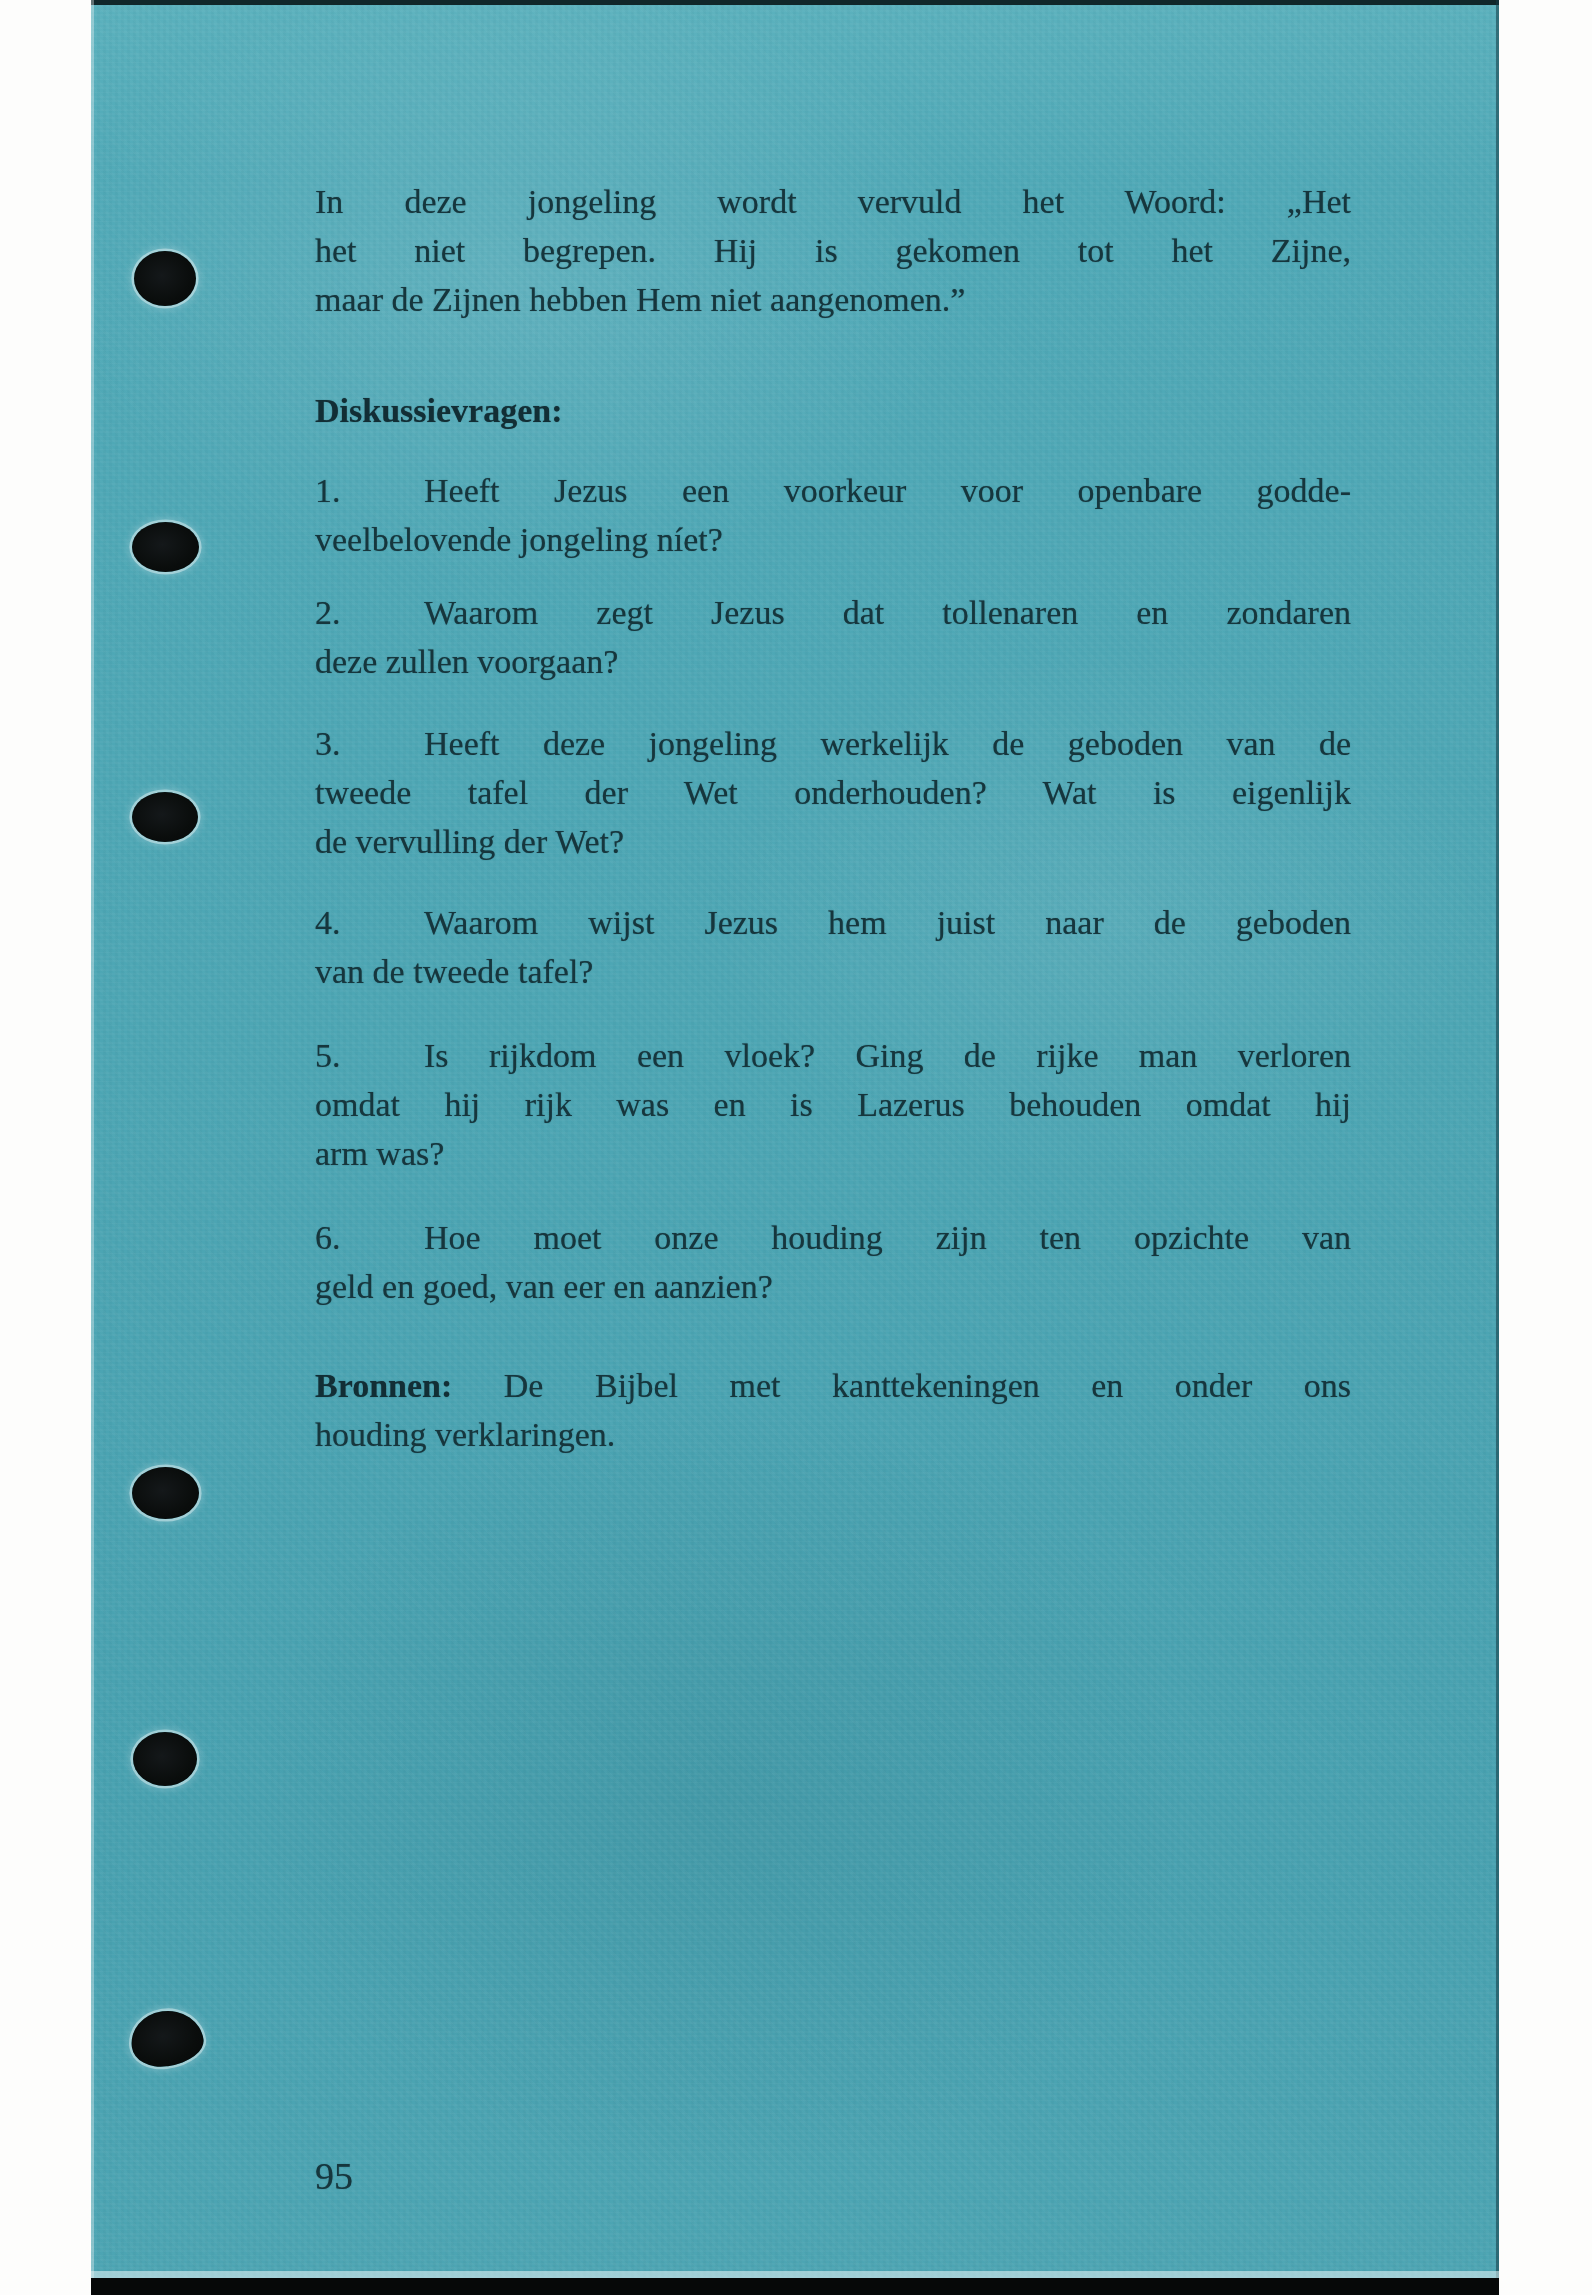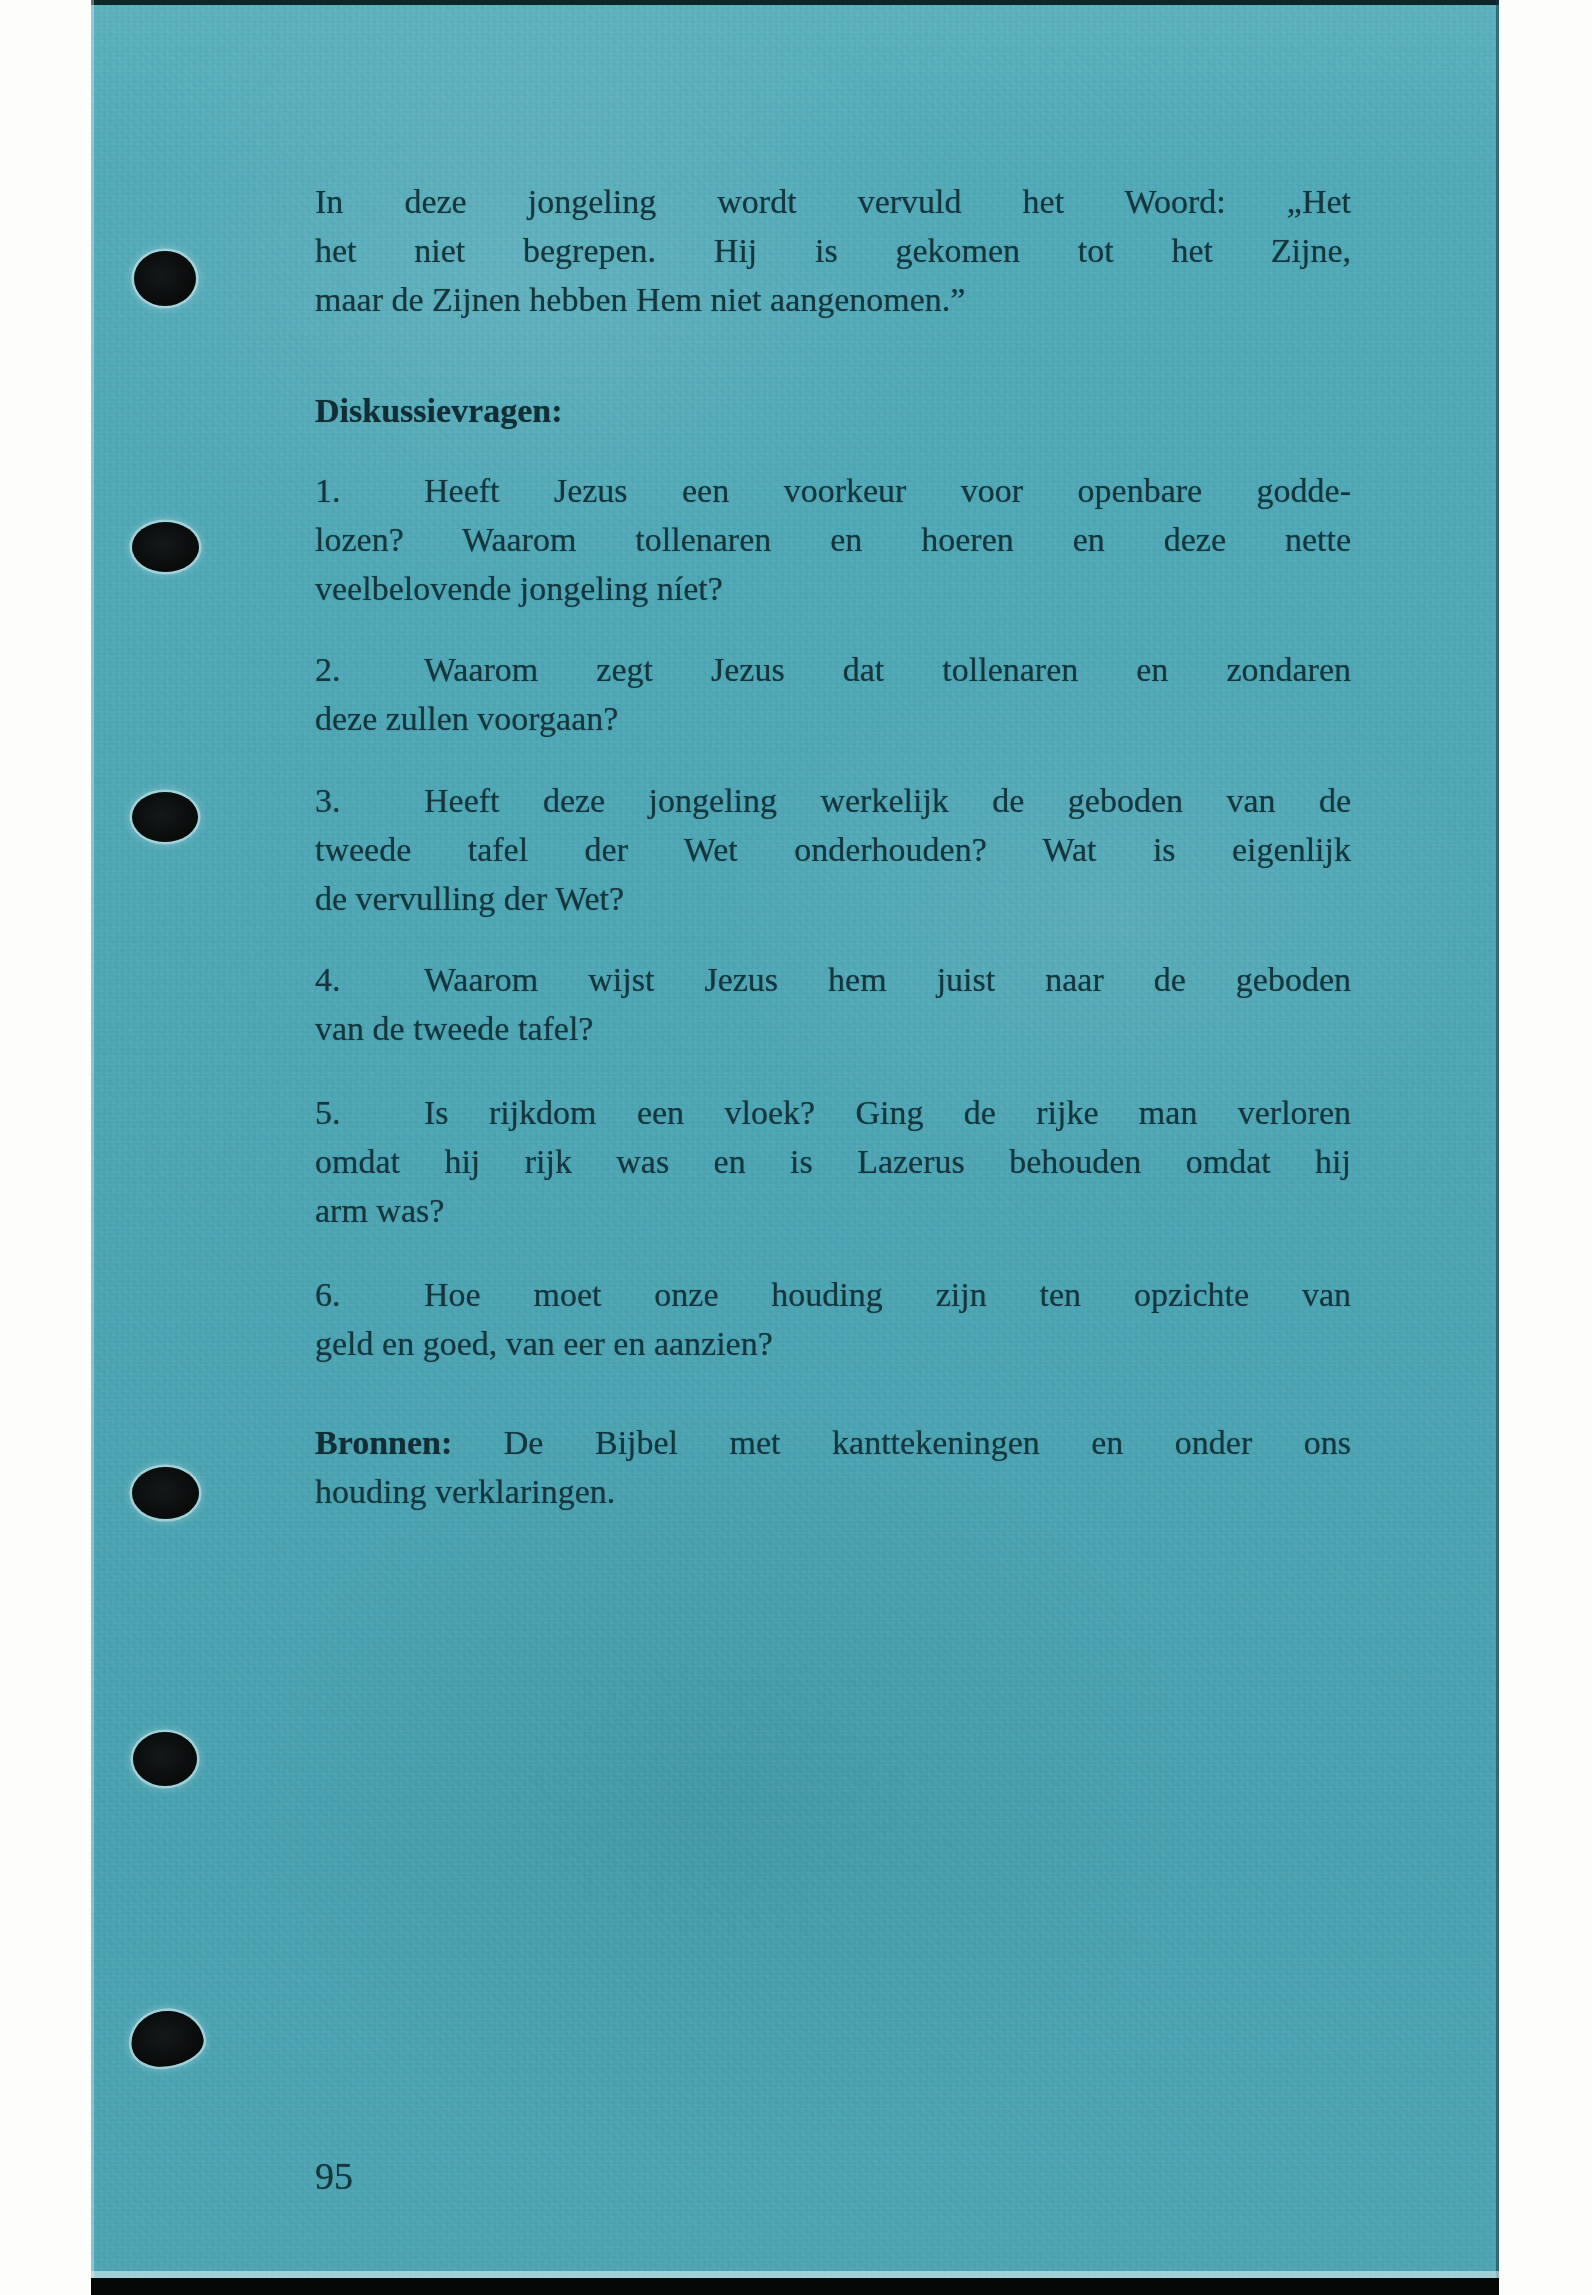--- a/index.html
+++ b/index.html
@@ -84,21 +84,21 @@
   .line.last {
     text-align: center;
     text-align-last: left;
   }
   .qnum {
     display: inline-block;
     width: 109px;
   }
   .m-heading  { margin-top: 62px; }
   .m-q1 { margin-top: 31px; }
-  .m-q2 { margin-top: 32px; font-family: Liberation Serif, serif; }
+  .m-q2 { margin-top: 24px; font-family: Liberation Serif, serif; }
   .m-q3 { margin-top: 33px; }
   .m-q4 { margin-top: 32px; }
   .m-q5 { margin-top: 35px; }
   .m-q6 { margin-top: 35px; }
   .m-src { margin-top: 50px; }
   .heading {
     font-weight: bold;
     color: #122e35;
     text-align: left;
     text-align-last: left;
@@ -140,21 +140,20 @@
         <div class="line">het niet begrepen. Hij is gekomen tot het Zijne,</div>
         <div class="line last">maar de Zijnen hebben Hem niet aangenomen.”</div>
       </div>
 
       <div class="para m-heading">
         <div class="line heading">Diskussievragen:</div>
       </div>
 
       <div class="para m-q1">
         <div class="line"><span class="qnum">1.</span><span>Heeft Jezus een voorkeur voor openbare godde-</span></div>
-        <div class="line">lozen? Waarom tollenaren en hoeren en deze nette</div>
         <div class="line last">veelbelovende jongeling níet?</div>
       </div>
 
       <div class="para m-q2">
         <div class="line"><span class="qnum">2.</span><span>Waarom zegt Jezus dat tollenaren en zondaren</span></div>
         <div class="line last">deze zullen voorgaan?</div>
       </div>
 
       <div class="para m-q3">
         <div class="line"><span class="qnum">3.</span><span>Heeft deze jongeling werkelijk de geboden van de</span></div>

